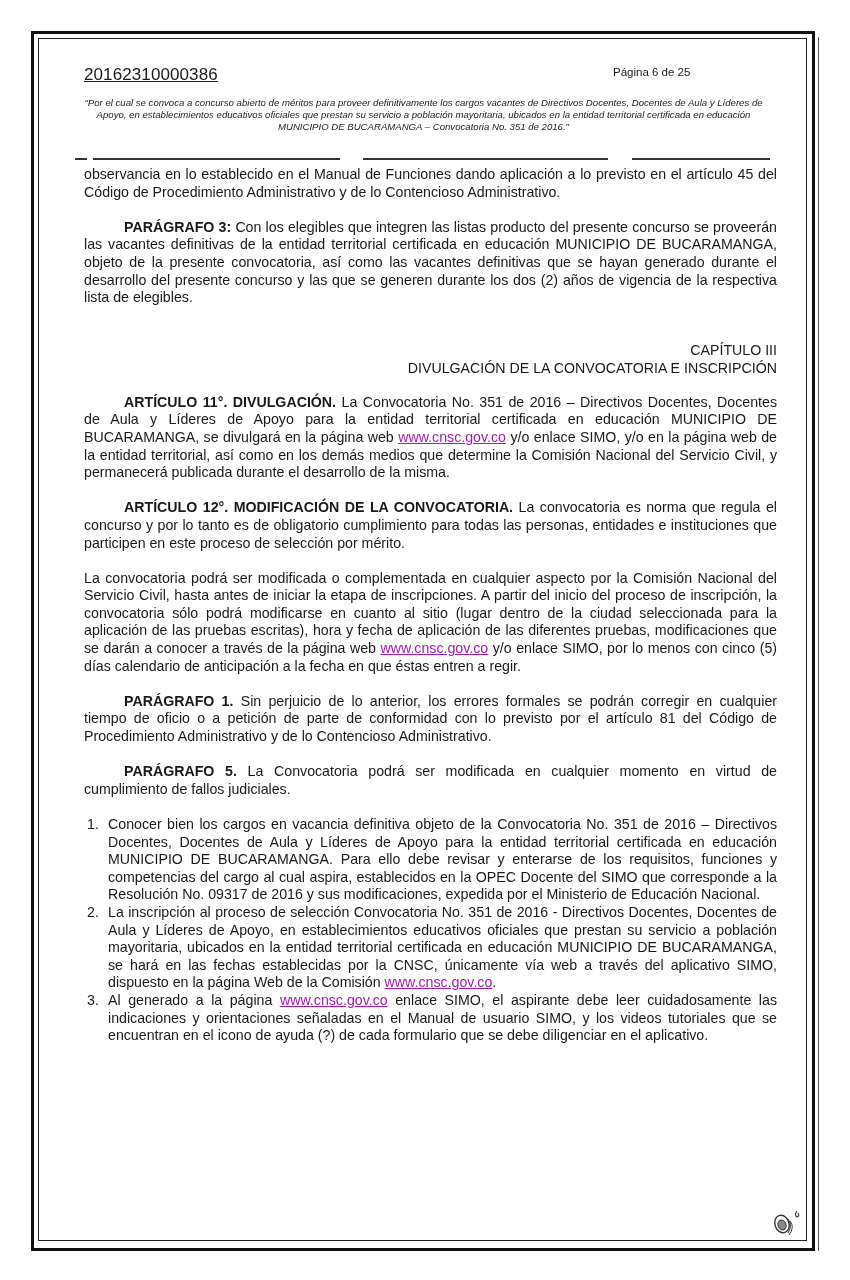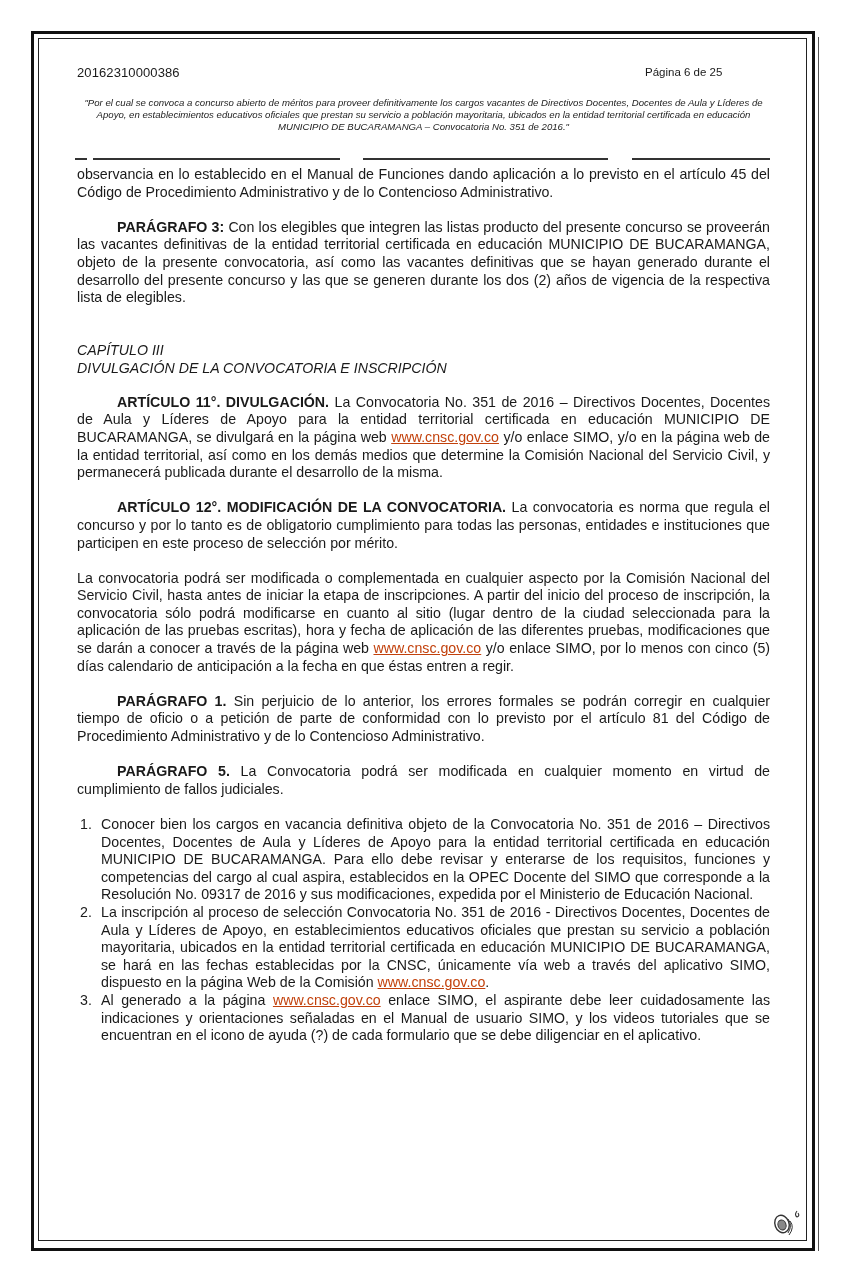--- a/index.html
+++ b/index.html
@@ -31,28 +31,29 @@
     background: #555;
   }
   .border-inner {
     position: absolute;
     left: 38px; top: 38px;
     width: 767px; height: 1201px;
     border: 1px solid #222;
   }
   .doc-id {
     position: absolute;
-    left: 77px;
+    left: 84px;
     top: 65px;
-    font-size: 13px;
+    font-size: 17px;
     letter-spacing: 0.1px;
+    text-decoration: underline;
   }
   .page-num {
     position: absolute;
-    left: 645px;
+    left: 613px;
     top: 66px;
     font-size: 11.5px;
   }
   .header-quote {
     position: absolute;
     left: 77px;
     top: 97px;
     width: 693px;
     text-align: center;
     font-style: italic;
@@ -68,44 +69,43 @@
     height: 2px;
   }
   .separator span {
     position: absolute;
     top: 0;
     height: 1.5px;
     background: #333;
   }
   .content {
     position: absolute;
-    left: 77px;
+    left: 84px;
     top: 166px;
     width: 693px;
     font-size: 14.2px;
     line-height: 17.6px;
     text-align: justify;
   }
   .content p {
     margin: 0 0 17.6px 0;
   }
   .content b {
     font-weight: bold;
     margin-left: 40px;
   }
   .chapter {
-    text-align: left;
+    text-align: right;
     margin: 34px 0 17px 0;
     font-size: 14.2px;
     line-height: 18px;
-    font-style: italic;
   }
   .link {
     text-decoration: underline;
-    color: #c2410c;
+    color: #a21caf;
   }
   ol.considerations {
     margin: 0;
     padding: 0;
     list-style: none;
   }
   ol.considerations li {
     position: relative;
     padding-left: 24px;
     margin: 0;

